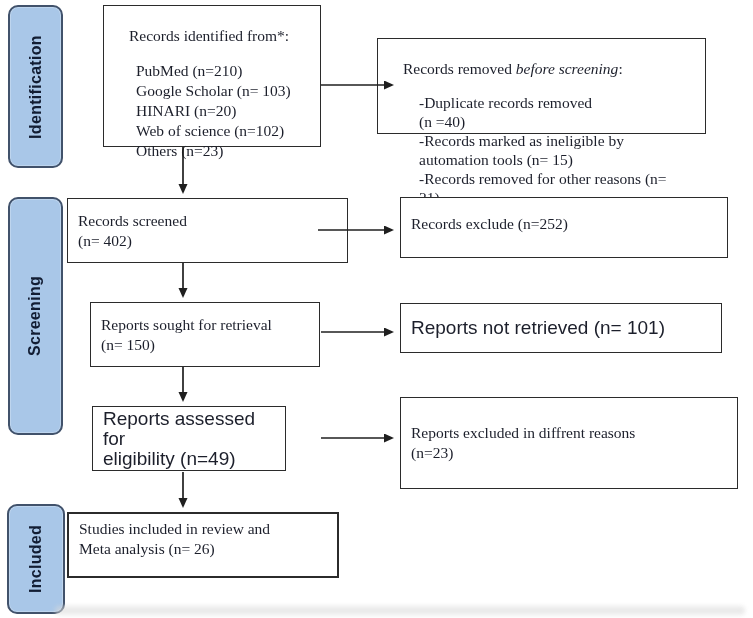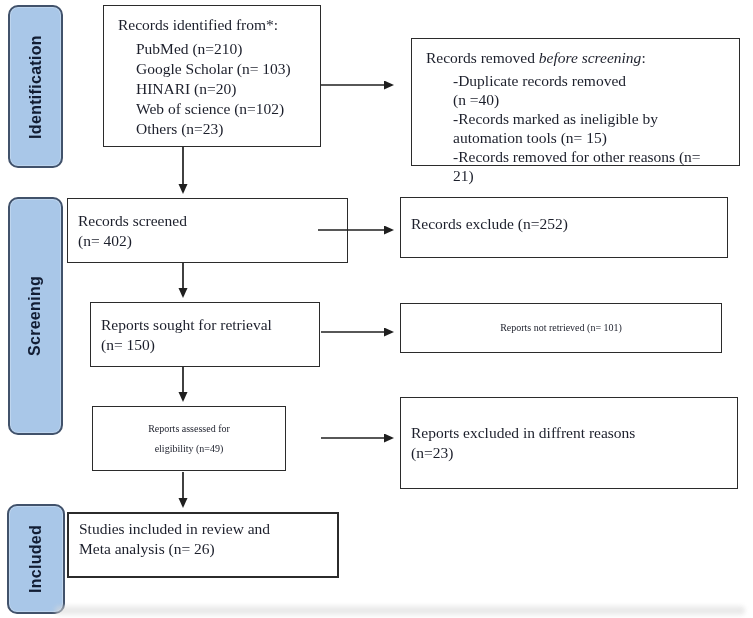--- a/index.html
+++ b/index.html
@@ -31,25 +31,25 @@
   .box{
     position:absolute;
     background:#ffffff;
     border:1.5px solid #2b2b2b;
     box-sizing:border-box;
     font-size:15.5px;
     line-height:20px;
     padding:5px 10px;
   }
   .box.thick{border-width:2px;}
-  .box.sans{font-family:Liberation Serif, serif;font-size:10px;text-align:center;}
+  .box.sans{font-family:Liberation Sans, sans-serif;font-size:19px;}
   .box.vcenter{display:flex;flex-direction:column;justify-content:center;}
   .indent{margin-left:22px;}
   .indent-sm{margin-left:31px;}
-  .bh{margin:4px;}
+  .bh{margin:15px;}
   .it{font-style:italic;}
   svg.arrows{position:absolute;left:0;top:0;pointer-events:none;}
   .scan-artifact{
     position:absolute;left:55px;top:606px;width:690px;height:9px;
     background:#d9d9d9;opacity:.55;filter:blur(2px);border-radius:4px;
   }
 </style>
 </head>
 <body>
 
@@ -69,21 +69,21 @@
     <div class="bh">Records identified from*:</div>
     <div class="indent">
       <div>PubMed (n=210)</div>
       <div>Google Scholar (n= 103)</div>
       <div>HINARI (n=20)</div>
       <div>Web of science (n=102)</div>
       <div>Others (n=23)</div>
     </div>
   </div>
 
-  <div class="box" style="left:411px;top:38px;width:329px;height:128px;line-height:19px">
+  <div class="box" style="left:377px;top:38px;width:329px;height:96px;line-height:19px">
     <div class="bh"><span>Records removed </span><span class="it">before screening</span><span>:</span></div>
     <div class="indent-sm">
       <div>-Duplicate records removed</div>
       <div>(n =40)</div>
       <div>-Records marked as ineligible by</div>
       <div>automation tools (n= 15)</div>
       <div>-Records removed for other reasons (n=</div>
       <div>21)</div>
     </div>
   </div>

